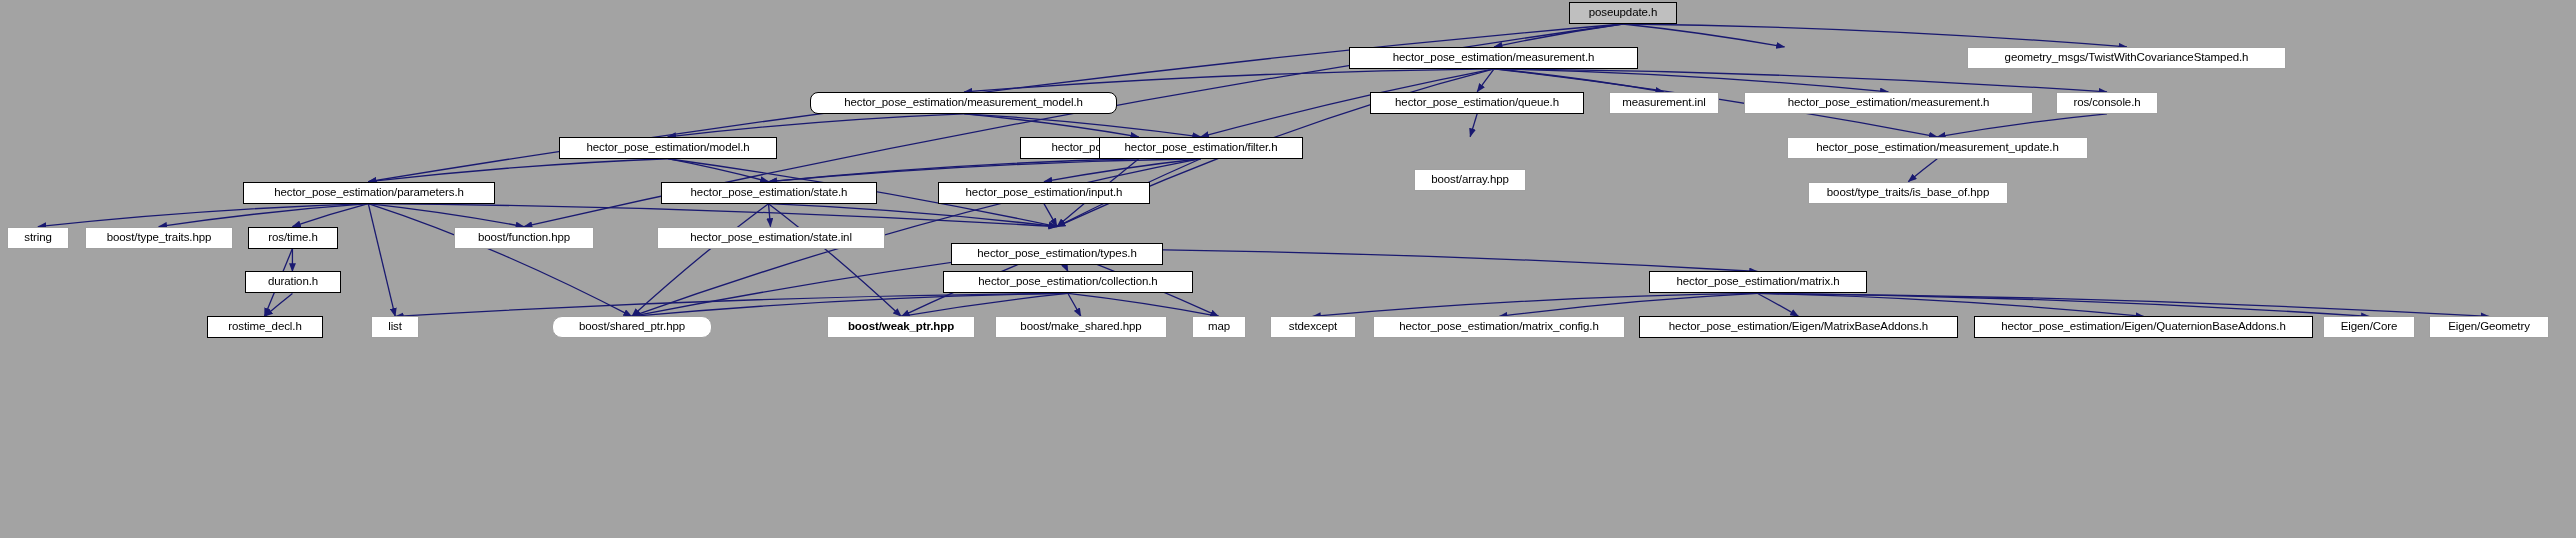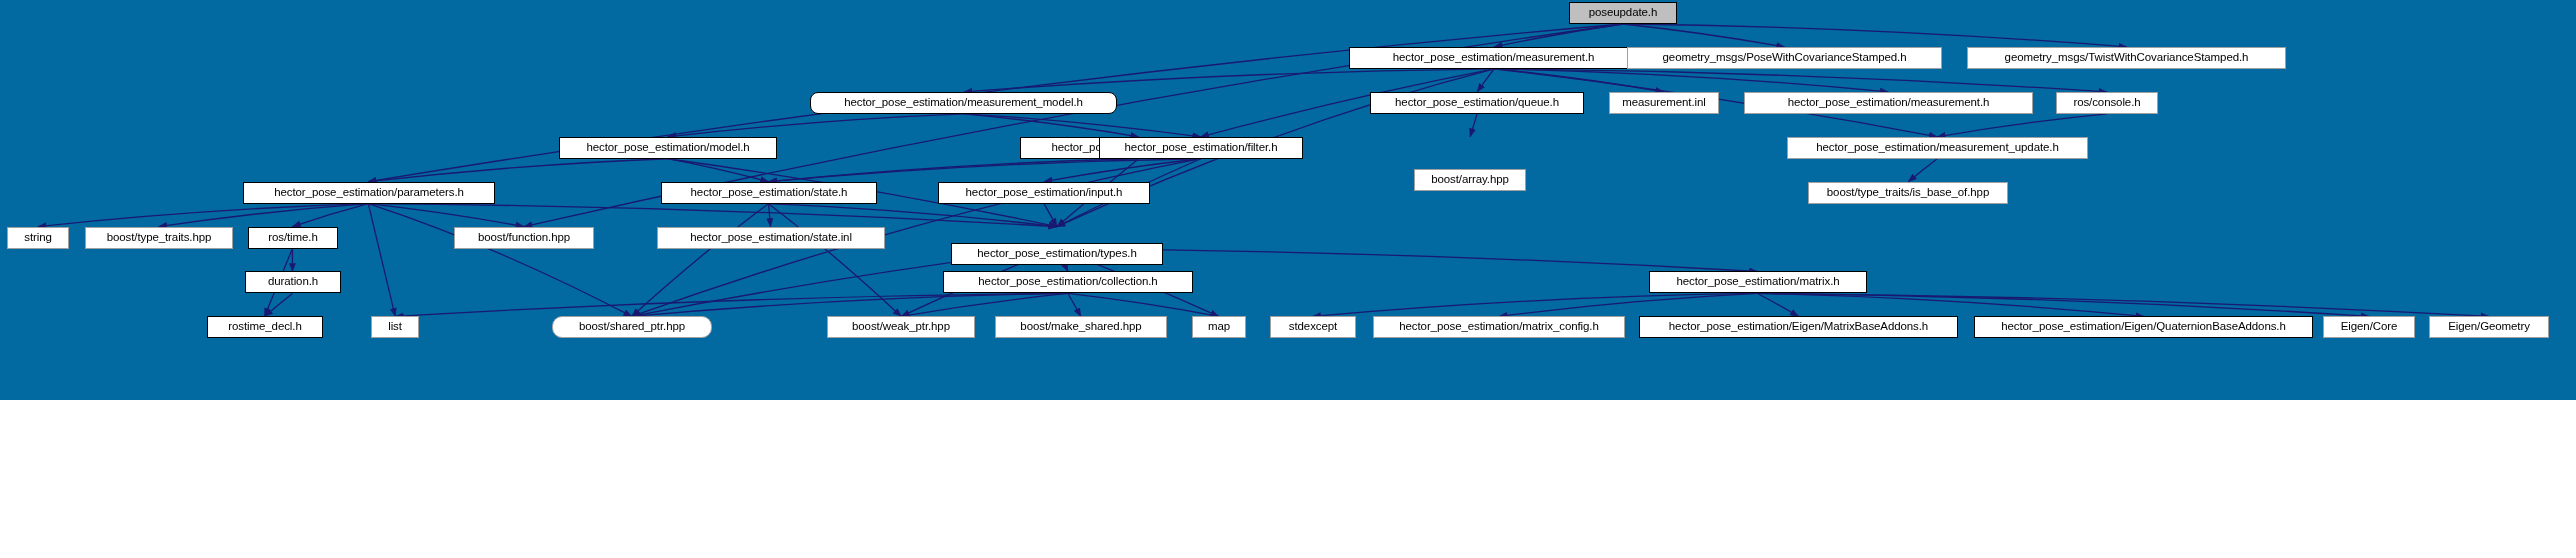--- a/index.html
+++ b/index.html
@@ -4,22 +4,22 @@
 <title>poseupdate.h include dependency graph</title>
 <style>
   html, body {
     margin: 0;
     padding: 0;
     background: #ffffff;
   }
   #graph-canvas {
     position: relative;
     width: 2576px;
-    height: 400px;
-    background: #0369a1;
+    height: 538px;
+    background: #a3a3a3;
     overflow: hidden;
     font-family: "Liberation Sans", sans-serif;
   }
   #edge-layer {
     position: absolute;
     left: 0;
     top: 0;
     width: 2576px;
     height: 559px;
     pointer-events: none;
@@ -131,23 +131,20 @@
         <path d="M 1761.0 294.0 Q 2125.1 296.6 2494.0 317.0" fill="none" stroke="#191970" stroke-width="1.3" marker-end="url(#arrowhead)"></path>
       </g>
   </svg>
   <div id="node-layer">
       <div class="node root" style="left: 1569px; top: 2px; width: 108px;">
         <span class="label">poseupdate.h</span>
       </div>
       <div class="node strong" style="left: 1349px; top: 47px; width: 289px;">
         <span class="label">hector_pose_estimation/measurement.h</span>
       </div>
-      <div class="node" style="left: 1627px; top: 47px; width: 315px;">
-        <span class="label">geometry_msgs/PoseWithCovarianceStamped.h</span>
-      </div>
       <div class="node" style="left: 1967px; top: 47px; width: 319px;">
         <span class="label">geometry_msgs/TwistWithCovarianceStamped.h</span>
       </div>
       <div class="node strong" style="left: 810px; top: 92px; width: 307px; border-radius: 8px;">
         <span class="label">hector_pose_estimation/measurement_model.h</span>
       </div>
       <div class="node strong" style="left: 1370px; top: 92px; width: 214px;">
         <span class="label">hector_pose_estimation/queue.h</span>
       </div>
       <div class="node" style="left: 1609px; top: 92px; width: 110px;">
@@ -215,21 +212,21 @@
       </div>
       <div class="node strong" style="left: 207px; top: 316px; width: 116px;">
         <span class="label">rostime_decl.h</span>
       </div>
       <div class="node" style="left: 371px; top: 316px; width: 48px;">
         <span class="label">list</span>
       </div>
       <div class="node" style="left: 552px; top: 316px; width: 160px; border-radius: 10px;">
         <span class="label">boost/shared_ptr.hpp</span>
       </div>
-      <div class="node" style="left: 827px; top: 316px; width: 148px;">
+      <div class="node" style="left: 827px; top: 316px; width: 148px; font-weight: bold;">
         <span class="label">boost/weak_ptr.hpp</span>
       </div>
       <div class="node" style="left: 995px; top: 316px; width: 172px;">
         <span class="label">boost/make_shared.hpp</span>
       </div>
       <div class="node" style="left: 1192px; top: 316px; width: 54px;">
         <span class="label">map</span>
       </div>
       <div class="node" style="left: 1270px; top: 316px; width: 86px;">
         <span class="label">stdexcept</span>

